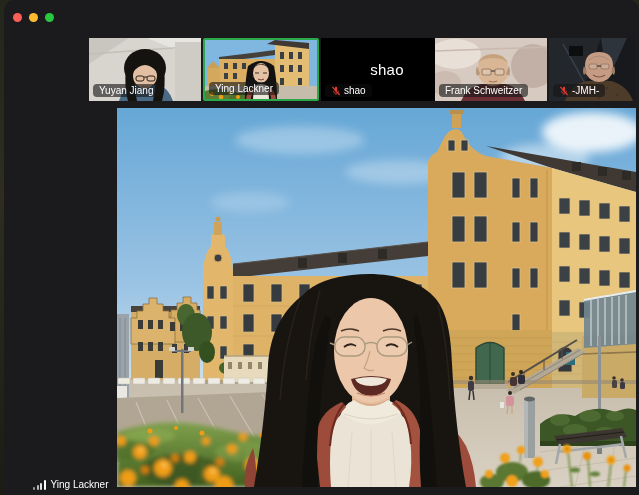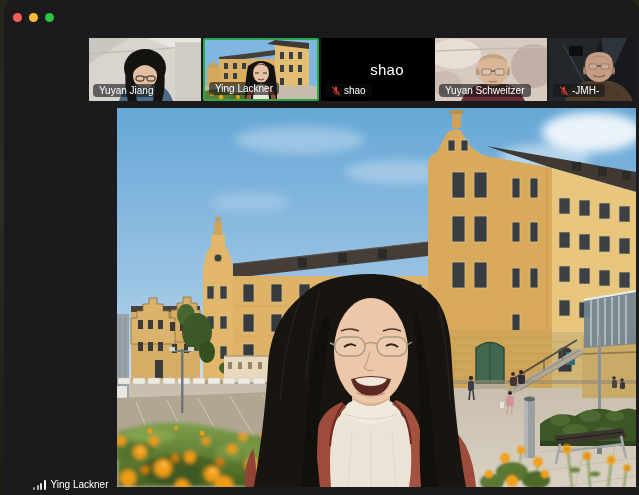--- a/index.html
+++ b/index.html
@@ -145,21 +145,21 @@
       <path d="M43,26 Q46,16 58,16 Q70,16 73,26 Q70,20 58,20 Q46,20 43,26 Z" fill="#c5a27e"></path>
       <path d="M42,28 Q40,34 42,38 L45,36 Z" fill="#b5977a"></path>
       <path d="M74,28 Q76,34 74,38 L71,36 Z" fill="#b5977a"></path>
       <rect x="47" y="31" width="9" height="6" rx="1.5" fill="#e7d8cb" opacity=".4" stroke="#3a2f28" stroke-width="1.1"></rect>
       <rect x="60" y="31" width="9" height="6" rx="1.5" fill="#e7d8cb" opacity=".4" stroke="#3a2f28" stroke-width="1.1"></rect>
       <line x1="56" y1="33" x2="60" y2="33" stroke="#3a2f28" stroke-width="1"></line>
       <path d="M54,43 Q58,45 62,43" stroke="#9a7358" stroke-width="1.1" fill="none"></path>
       <path d="M50,47 Q58,52 66,47 L66,50 Q58,54 50,50 Z" fill="#5c262c"></path>
     </svg>
     <span class="vlabel">
-      <span>Yuyan Schweitzer</span>
+      <span>Frank Schweitzer</span>
     </span>
   </div>
 
   <div class="tile" style="left:545px;width:86px;">
     <svg width="112" height="63" viewBox="0 0 112 63">
       <rect width="112" height="63" fill="#17191d"></rect>
       <polygon points="0,0 52,0 30,63 0,63" fill="#23272c"></polygon>
       <polygon points="52,0 78,0 58,44" fill="#2e343b"></polygon>
       <line x1="14" y1="6" x2="44" y2="60" stroke="#3a414a" stroke-width="1.5"></line>
       <rect x="20" y="8" width="14" height="10" fill="#0d0e10"></rect>

